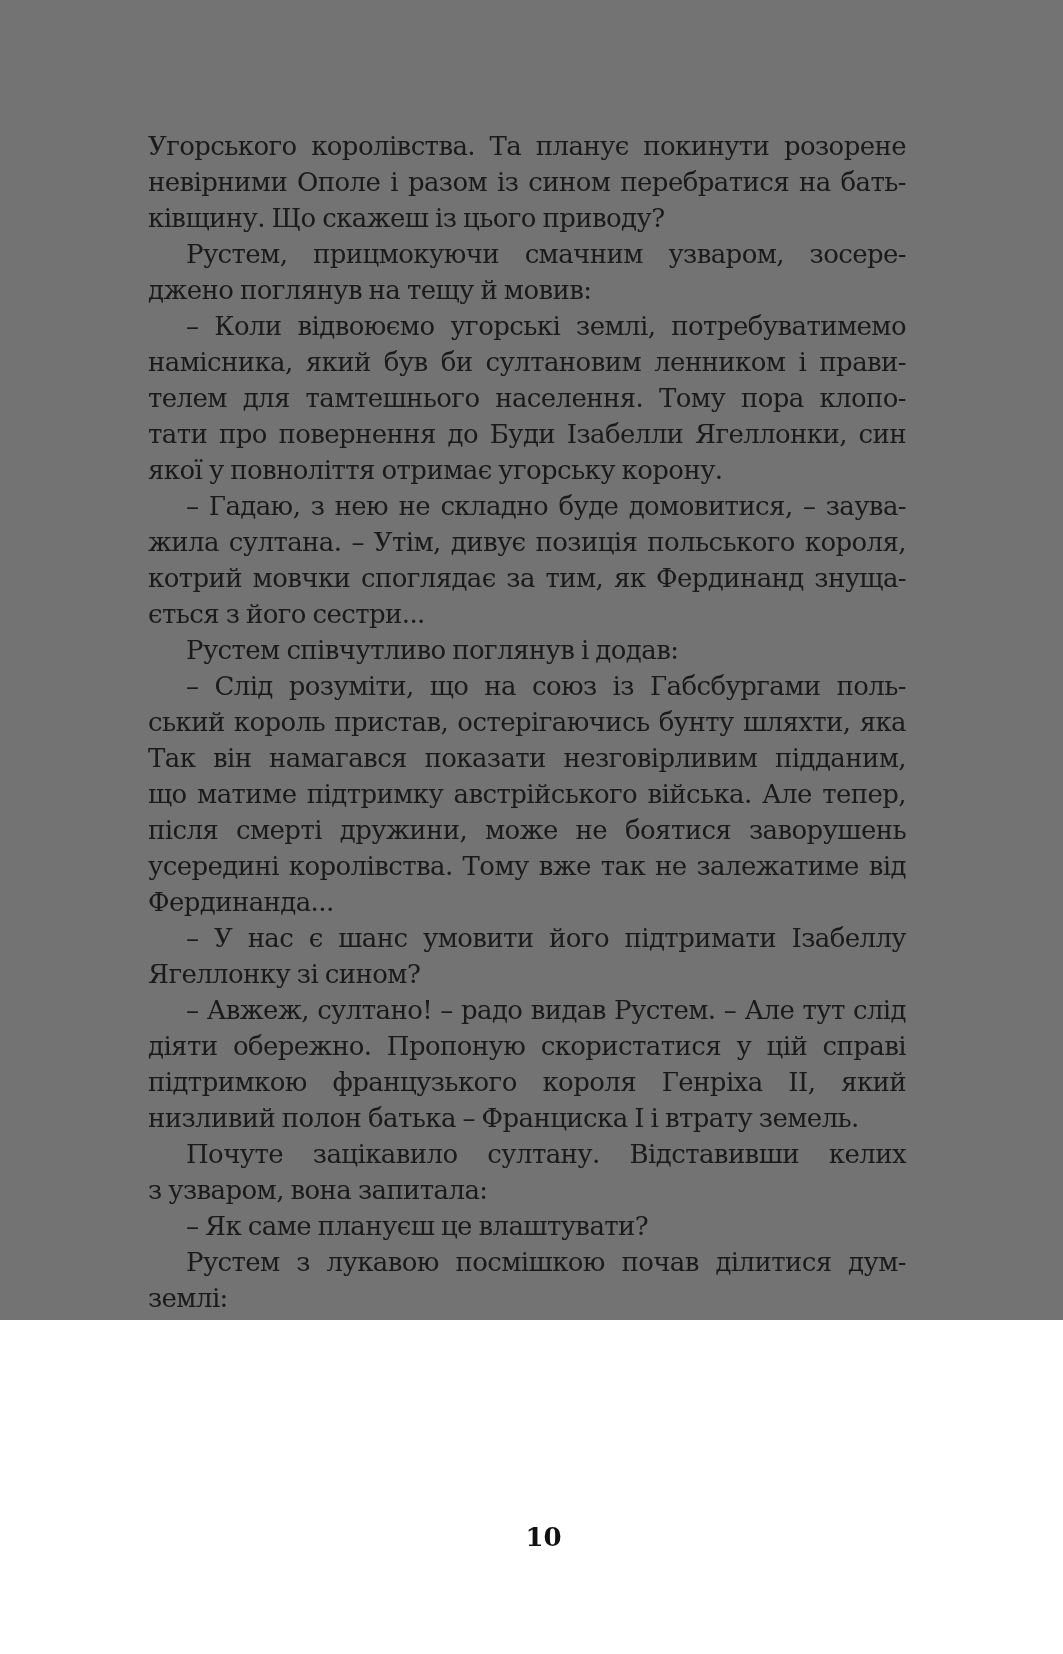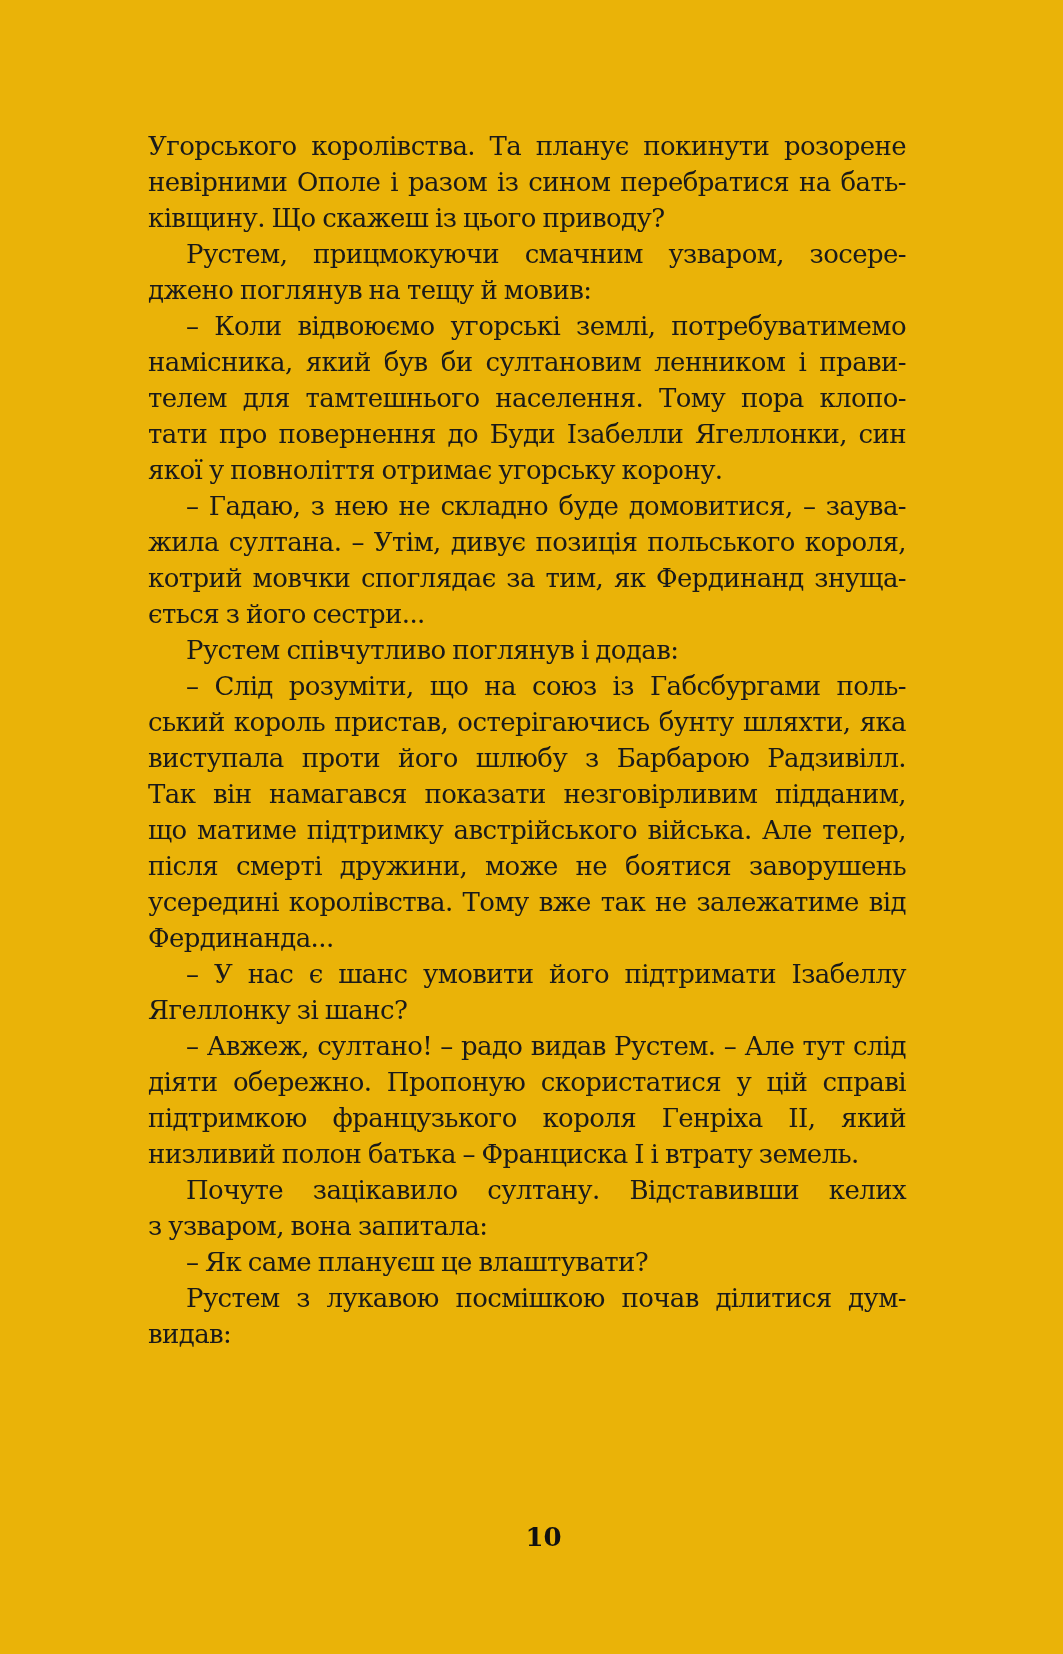--- a/index.html
+++ b/index.html
@@ -10,22 +10,22 @@
     body {
       width: 1063px;
       height: 1654px;
       position: relative;
       overflow: hidden;
     }
     .page {
       position: absolute;
       left: 0; top: 0;
       width: 1063px;
-      height: 1654px;
-      background: #eab308;
+      height: 1320px;
+      background: #737373;
     }
     .text-block {
       position: absolute;
       left: 148px;
       top: 128px;
       width: 758px;
       color: #1a1a1a;
       font-family: "DejaVu Serif", "Liberation Serif", serif;
       font-size: 26px;
       line-height: 36px;
@@ -75,32 +75,31 @@
       <span class="line">телем для тамтешнього населення. Тому пора клопо-</span>
       <span class="line">тати про повернення до Буди Ізабелли Ягеллонки, син</span>
       <span class="line last">якої у повноліття отримає угорську корону.</span>
       <span class="line indent">– Гадаю, з нею не складно буде домовитися, – заува-</span>
       <span class="line">жила султана. – Утім, дивує позиція польського короля,</span>
       <span class="line">котрий мовчки споглядає за тим, як Фердинанд знуща-</span>
       <span class="line last">ється з його сестри...</span>
       <span class="line indent last">Рустем співчутливо поглянув і додав:</span>
       <span class="line indent">– Слід розуміти, що на союз із Габсбургами поль-</span>
       <span class="line">ський король пристав, остерігаючись бунту шляхти, яка</span>
-      <span class="line">виступала проти його шлюбу з Барбарою Радзивілл.</span>
       <span class="line">Так він намагався показати незговірливим підданим,</span>
       <span class="line">що матиме підтримку австрійського війська. Але тепер,</span>
       <span class="line">після смерті дружини, може не боятися заворушень</span>
       <span class="line">усередині королівства. Тому вже так не залежатиме від</span>
       <span class="line last">Фердинанда...</span>
       <span class="line indent">– У нас є шанс умовити його підтримати Ізабеллу</span>
-      <span class="line last">Ягеллонку зі шанс?</span>
+      <span class="line last">Ягеллонку зі сином?</span>
       <span class="line indent">– Авжеж, султано! – радо видав Рустем. – Але тут слід</span>
       <span class="line">діяти обережно. Пропоную скористатися у цій справі</span>
       <span class="line">підтримкою французького короля Генріха II, який</span>
       <span class="line last">низливий полон батька – Франциска I і втрату земель.</span>
       <span class="line indent">Почуте зацікавило султану. Відставивши келих</span>
       <span class="line last">з узваром, вона запитала:</span>
       <span class="line indent last">– Як саме плануєш це влаштувати?</span>
       <span class="line indent">Рустем з лукавою посмішкою почав ділитися дум-</span>
-      <span class="line last">видав:</span>
+      <span class="line last">землі:</span>
     </div>
   <div class="page-number">10</div>
 </div>
 
 </body></html>

